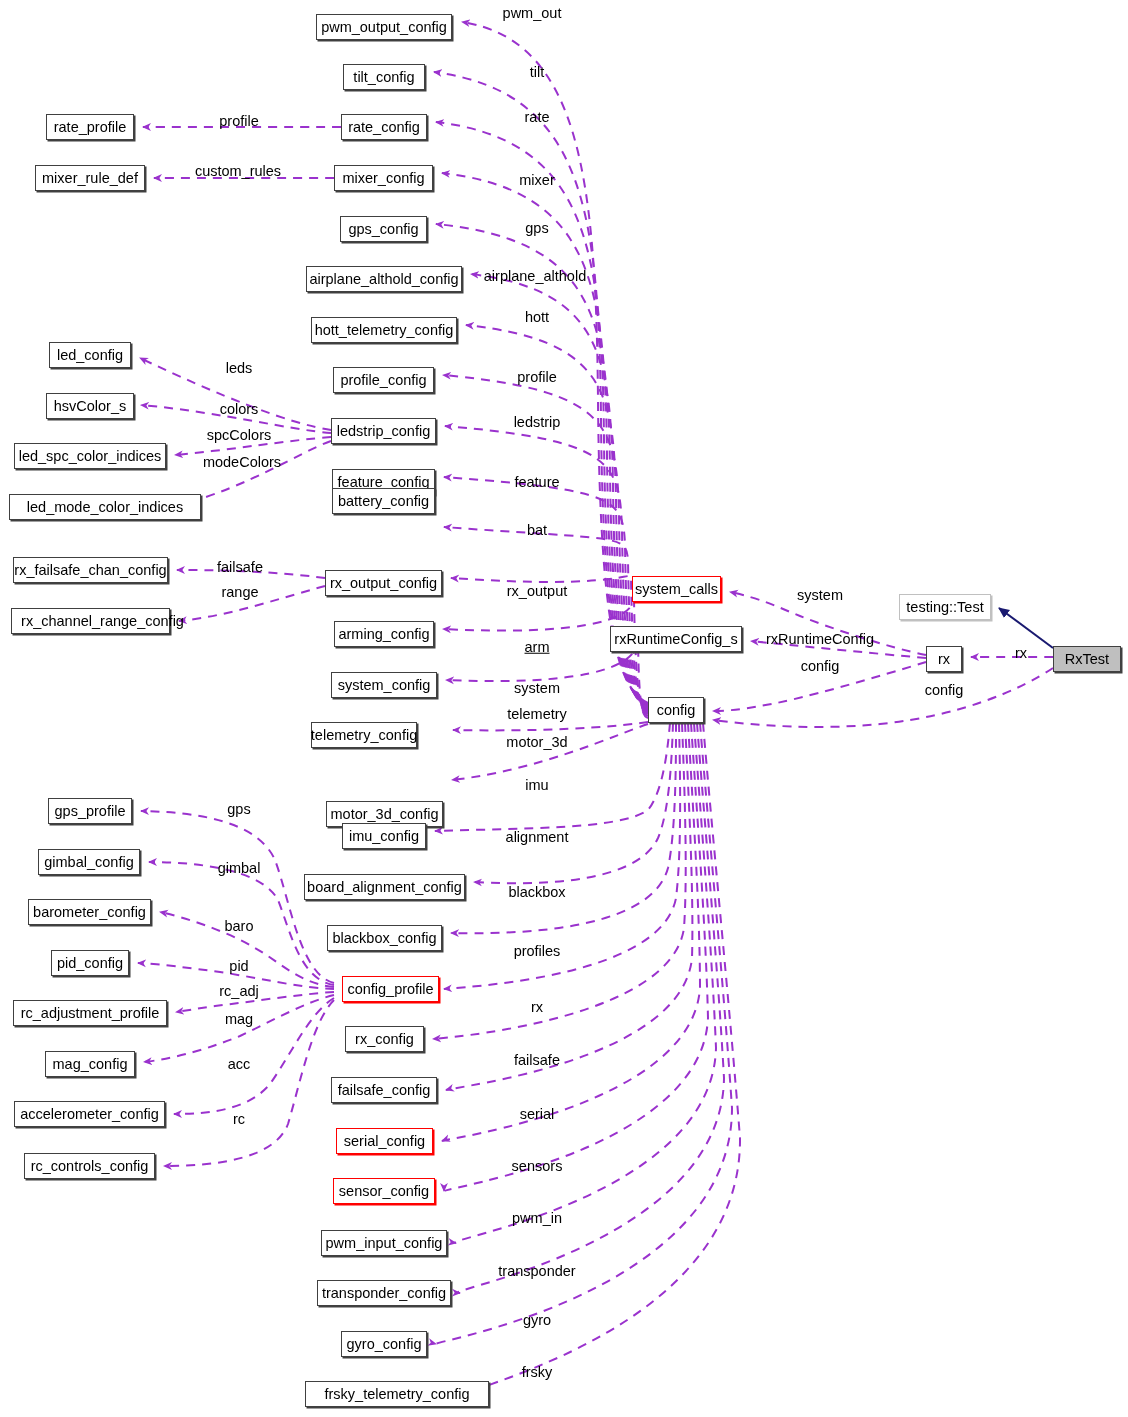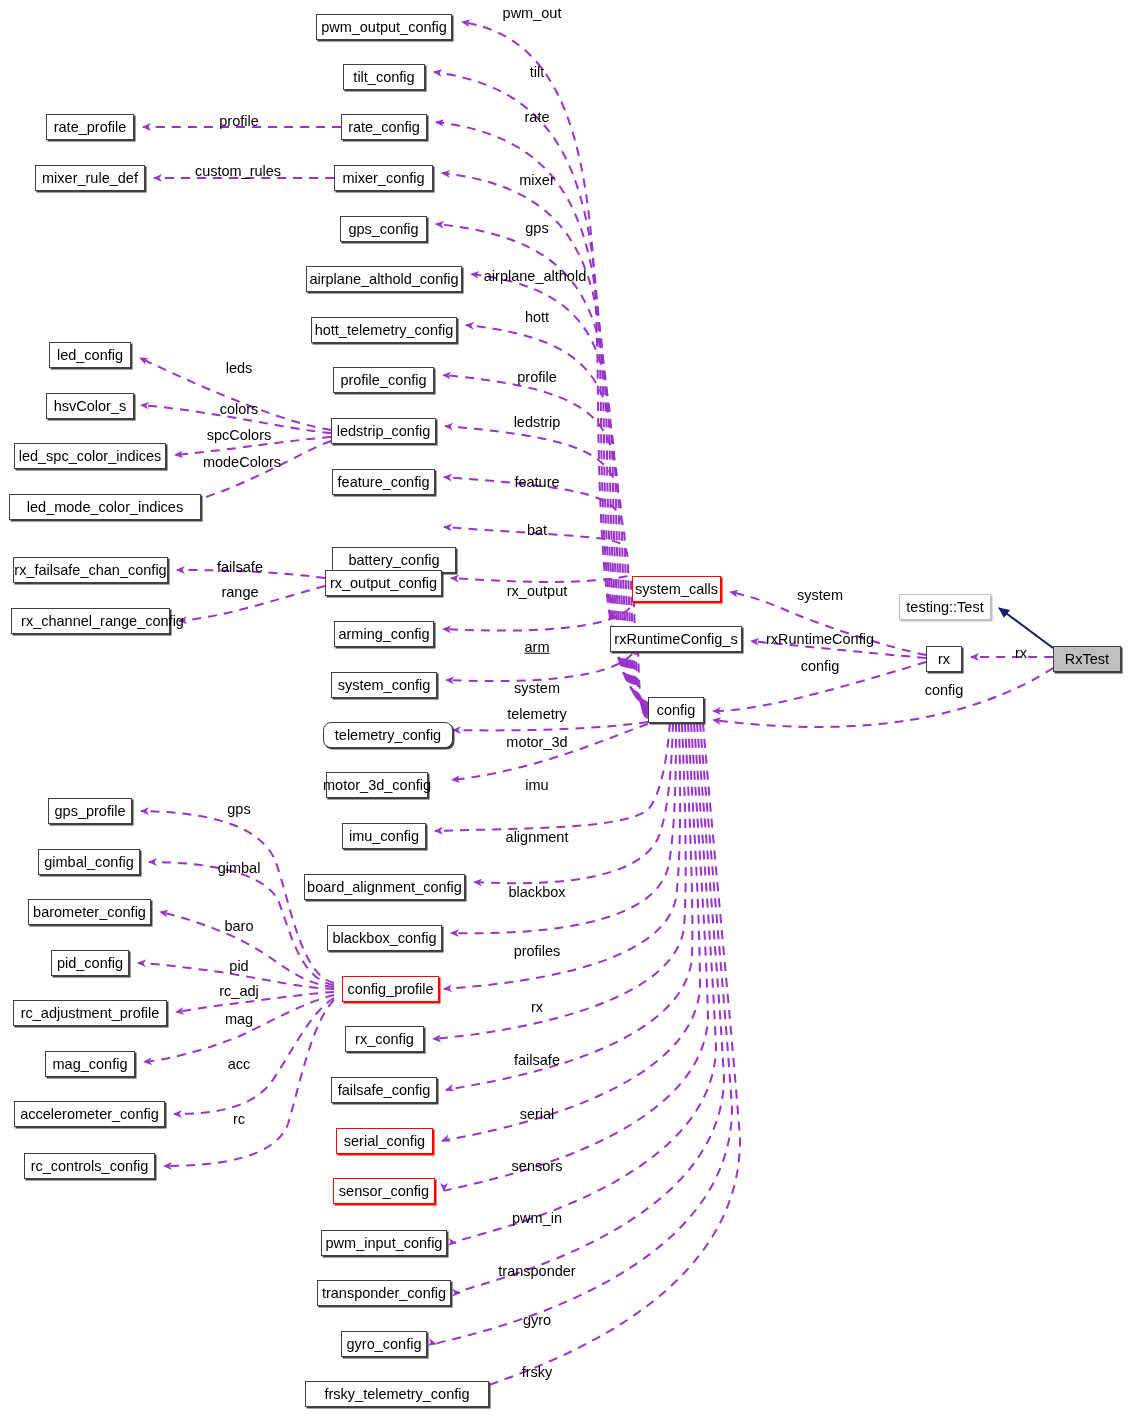--- a/index.html
+++ b/index.html
@@ -151,34 +151,34 @@
       <div class="node" style="left: 340px; top: 216px; width: 87px;">gps_config</div>
       <div class="node" style="left: 306px; top: 266px; width: 156px;">airplane_althold_config</div>
       <div class="node" style="left: 311px; top: 317px; width: 146px;">hott_telemetry_config</div>
       <div class="node" style="left: 49px; top: 342px; width: 82px;">led_config</div>
       <div class="node" style="left: 333px; top: 367px; width: 101px;">profile_config</div>
       <div class="node" style="left: 46px; top: 393px; width: 88px;">hsvColor_s</div>
       <div class="node" style="left: 331px; top: 418px; width: 105px;">ledstrip_config</div>
       <div class="node" style="left: 14px; top: 443px; width: 152px;">led_spc_color_indices</div>
       <div class="node" style="left: 332px; top: 469px; width: 103px;">feature_config</div>
       <div class="node" style="left: 9px; top: 494px; width: 192px;">led_mode_color_indices</div>
-      <div class="node" style="left: 332px; top: 547px; width: 124px;">battery_config</div>
+      <div class="node" style="left: 332px; top: 488px; width: 103px;">battery_config</div>
       <div class="node" style="left: 13px; top: 557px; width: 155px;">rx_failsafe_chan_config</div>
       <div class="node" style="left: 325px; top: 570px; width: 117px;">rx_output_config</div>
       <div class="node red" style="left: 632px; top: 576px; width: 89px;">system_calls</div>
       <div class="node faint" style="left: 899px; top: 594px; width: 92px;">testing::Test</div>
       <div class="node" style="left: 11px; top: 608px; width: 159px; padding-left: 24px;">rx_channel_range_config</div>
       <div class="node" style="left: 334px; top: 621px; width: 100px;">arming_config</div>
       <div class="node" style="left: 610px; top: 626px; width: 132px;">rxRuntimeConfig_s</div>
       <div class="node" style="left: 926px; top: 646px; width: 36px;">rx</div>
       <div class="node gray-fill" style="left: 1053px; top: 646px; width: 68px;">RxTest</div>
       <div class="node" style="left: 331px; top: 672px; width: 106px;">system_config</div>
       <div class="node" style="left: 648px; top: 697px; width: 56px;">config</div>
-      <div class="node" style="left: 323px; top: 722px; width: 130px; border-radius: 8px;">telemetry_config</div>
-      <div class="node" style="left: 326px; top: 772px; width: 102px;">motor_3d_config</div>
+      <div class="node" style="left: 311px; top: 722px; width: 106px;">telemetry_config</div>
+      <div class="node" style="left: 326px; top: 801px; width: 117px;">motor_3d_config</div>
       <div class="node" style="left: 48px; top: 798px; width: 84px;">gps_profile</div>
       <div class="node" style="left: 342px; top: 823px; width: 84px;">imu_config</div>
       <div class="node" style="left: 38px; top: 849px; width: 102px;">gimbal_config</div>
       <div class="node" style="left: 304px; top: 874px; width: 161px;">board_alignment_config</div>
       <div class="node" style="left: 28px; top: 899px; width: 123px;">barometer_config</div>
       <div class="node" style="left: 327px; top: 925px; width: 115px;">blackbox_config</div>
       <div class="node" style="left: 51px; top: 950px; width: 78px;">pid_config</div>
       <div class="node red" style="left: 342px; top: 976px; width: 97px;">config_profile</div>
       <div class="node" style="left: 13px; top: 1000px; width: 154px;">rc_adjustment_profile</div>
       <div class="node" style="left: 345px; top: 1026px; width: 79px;">rx_config</div>

